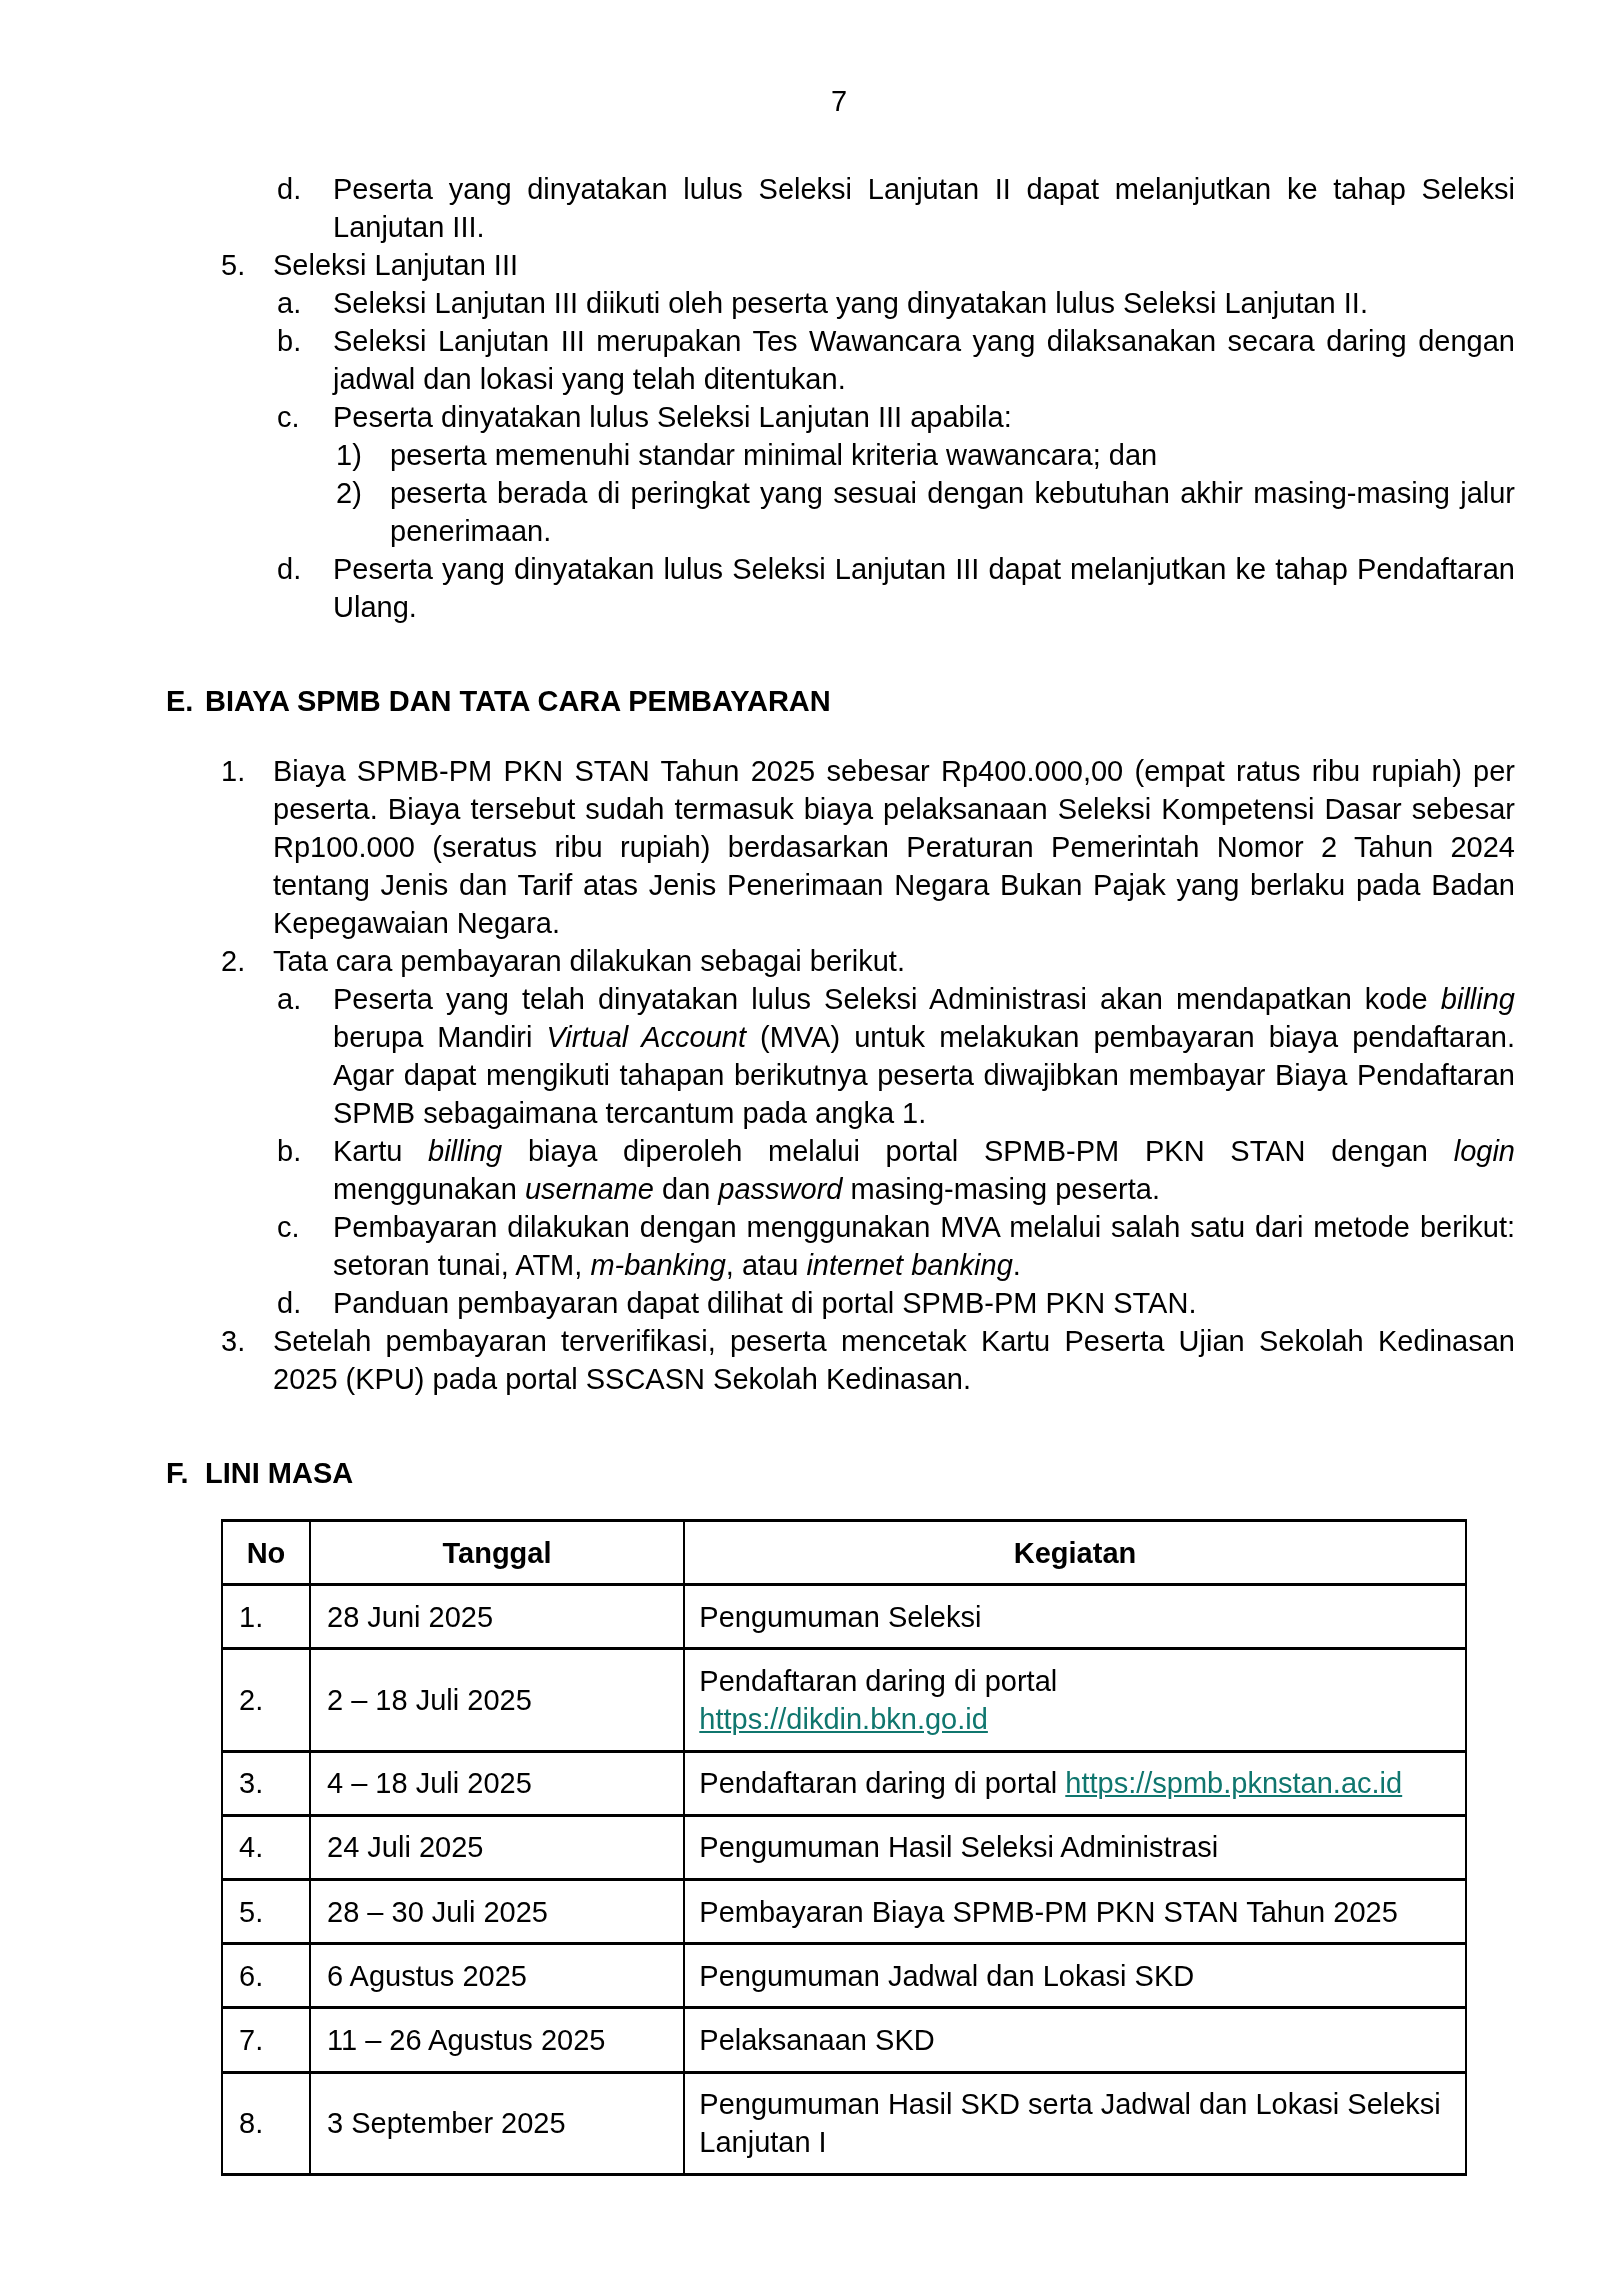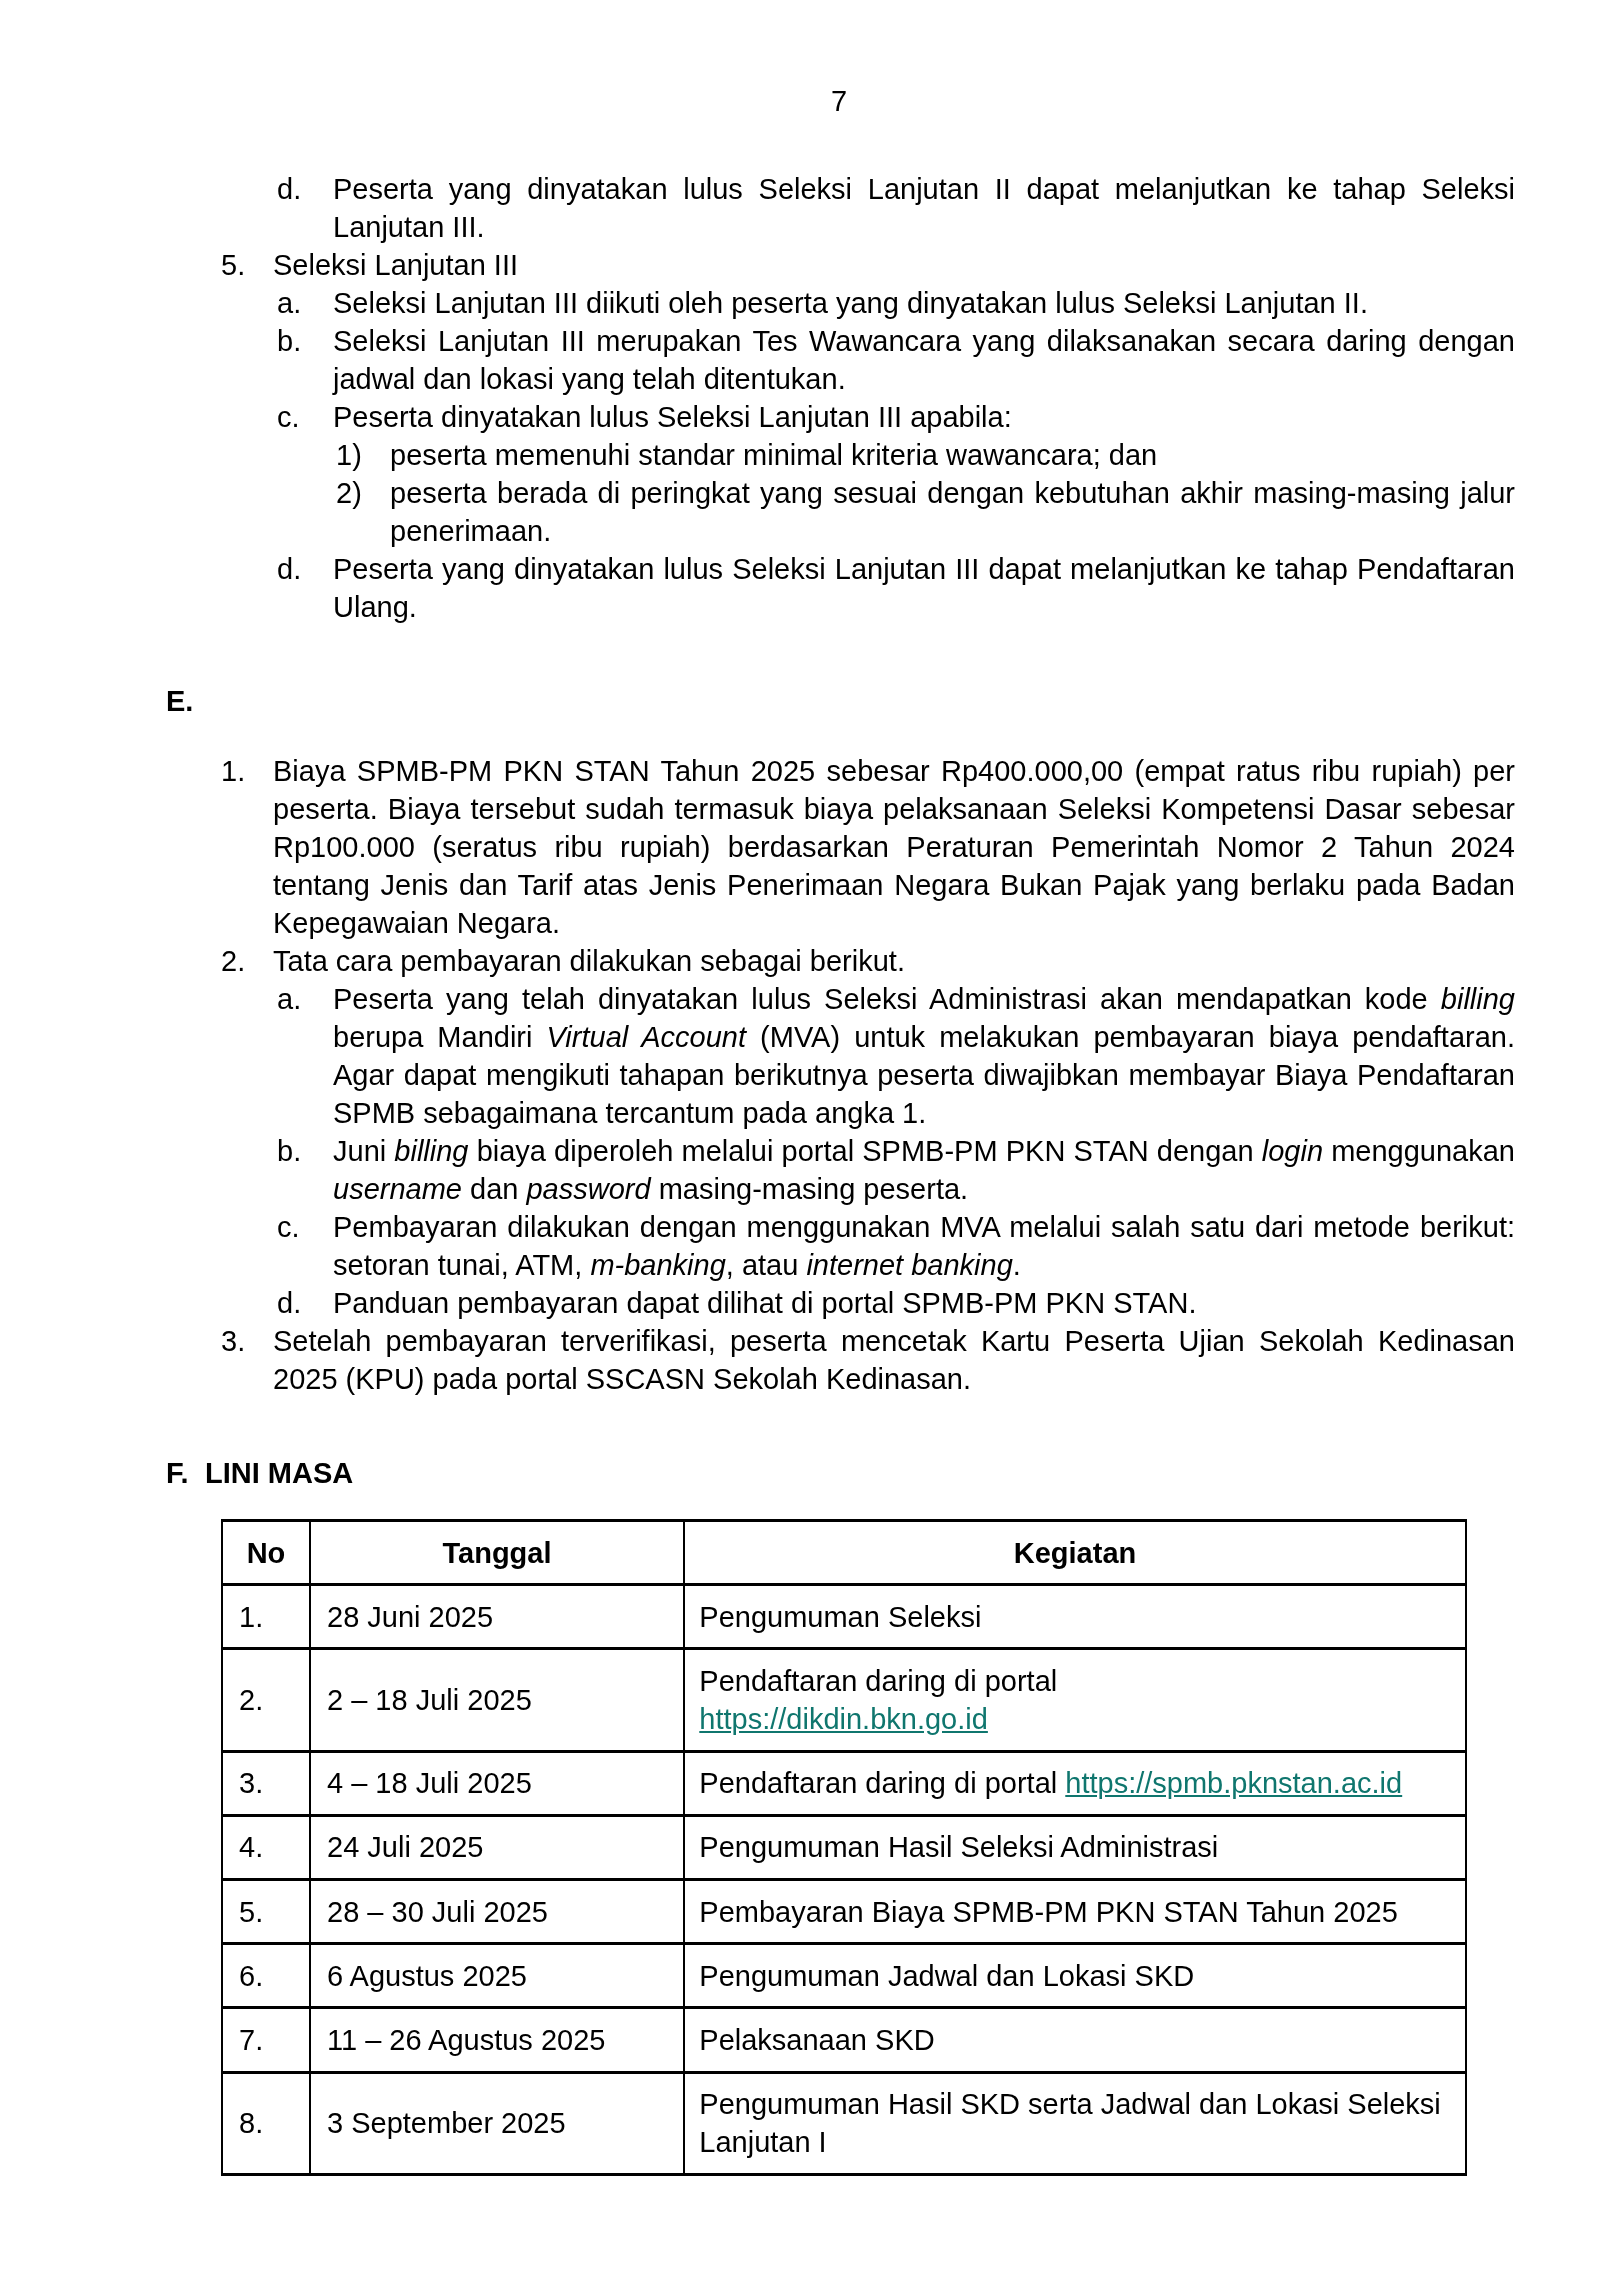--- a/index.html
+++ b/index.html
@@ -87,36 +87,37 @@
       <div class="li lvl3">
         <span class="marker">2)</span>
         <div class="lbody"><span>peserta berada di peringkat yang sesuai dengan kebutuhan akhir masing-masing jalur penerimaan.</span></div>
       </div>
       <div class="li lvl2">
         <span class="marker">d.</span>
         <div class="lbody"><span>Peserta yang dinyatakan lulus Seleksi Lanjutan III dapat melanjutkan ke tahap Pendaftaran Ulang.</span></div>
       </div>
       <div class="heading">
         <span class="marker">E.</span>
+        <span>BIAYA SPMB DAN TATA CARA PEMBAYARAN</span>
       </div>
       <div class="li lvl1">
         <span class="marker">1.</span>
         <div class="lbody"><span>Biaya SPMB-PM PKN STAN Tahun 2025 sebesar Rp400.000,00 (empat ratus ribu rupiah) per peserta. Biaya tersebut sudah termasuk biaya pelaksanaan Seleksi Kompetensi Dasar sebesar Rp100.000 (seratus ribu rupiah) berdasarkan Peraturan Pemerintah Nomor 2 Tahun 2024 tentang Jenis dan Tarif atas Jenis Penerimaan Negara Bukan Pajak yang berlaku pada Badan Kepegawaian Negara.</span></div>
       </div>
       <div class="li lvl1">
         <span class="marker">2.</span>
         <div class="lbody"><span>Tata cara pembayaran dilakukan sebagai berikut.</span></div>
       </div>
       <div class="li lvl2">
         <span class="marker">a.</span>
         <div class="lbody"><span>Peserta yang telah dinyatakan lulus Seleksi Administrasi akan mendapatkan kode </span><span class="it">billing</span><span> berupa Mandiri </span><span class="it">Virtual Account</span><span> (MVA) untuk melakukan pembayaran biaya pendaftaran. Agar dapat mengikuti tahapan berikutnya peserta diwajibkan membayar Biaya Pendaftaran SPMB sebagaimana tercantum pada angka 1.</span></div>
       </div>
       <div class="li lvl2">
         <span class="marker">b.</span>
-        <div class="lbody"><span>Juni </span><span class="it">billing</span><span> biaya diperoleh melalui portal SPMB-PM PKN STAN dengan </span><span class="it">login</span><span> menggunakan </span><span class="it">username</span><span> dan </span><span class="it">password</span><span> masing-masing peserta.</span></div>
+        <div class="lbody"><span>Kartu </span><span class="it">billing</span><span> biaya diperoleh melalui portal SPMB-PM PKN STAN dengan </span><span class="it">login</span><span> menggunakan </span><span class="it">username</span><span> dan </span><span class="it">password</span><span> masing-masing peserta.</span></div>
       </div>
       <div class="li lvl2">
         <span class="marker">c.</span>
         <div class="lbody"><span>Pembayaran dilakukan dengan menggunakan MVA melalui salah satu dari metode berikut: setoran tunai, ATM, </span><span class="it">m-banking</span><span>, atau </span><span class="it">internet banking</span><span>.</span></div>
       </div>
       <div class="li lvl2">
         <span class="marker">d.</span>
         <div class="lbody"><span>Panduan pembayaran dapat dilihat di portal SPMB-PM PKN STAN.</span></div>
       </div>
       <div class="li lvl1">

